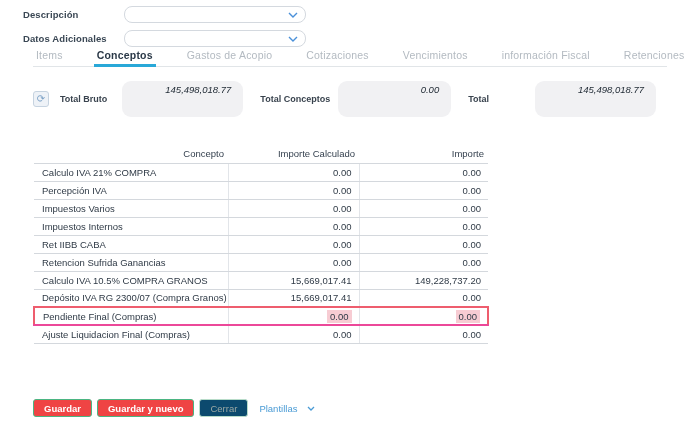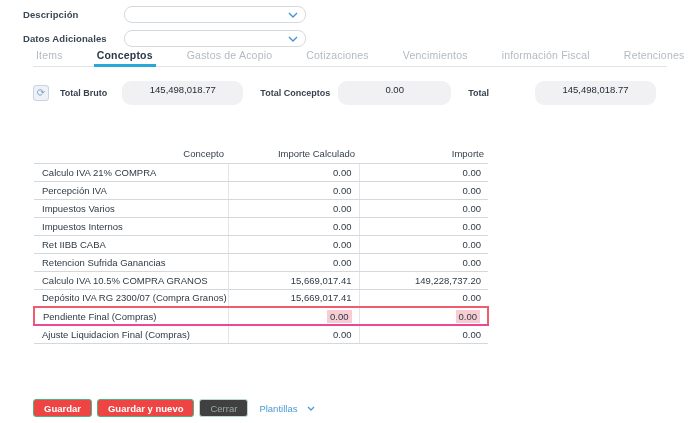--- a/index.html
+++ b/index.html
@@ -41,22 +41,22 @@
 
   
   .totals { position: absolute; top: 81px; left: 33px; display: flex; align-items: center; }
   .refresh-btn {
     width: 16px; height: 16px; border: 1px solid #c6d3e0; border-radius: 3px;
     background: #eef2f7; color: #7fa3c7; font-size: 10px; line-height: 14px;
     text-align: center; cursor: pointer;
   }
   .tot-label { font-size: 9px; font-weight: bold; color: #39434e; white-space: nowrap; }
   .tot-pill {
-    height: 24px; line-height: 18px; background: #f1f1f3; border-radius: 9px;
-    font-size: 9.5px; color: #222c36; text-align: center; padding: 0 12px;
+    height: 36px; line-height: 18px; background: #f1f1f3; border-radius: 9px;
+    font-size: 9.5px; color: #222c36; text-align: right; padding: 0 12px; font-style: italic;
   }
   .ml11 { margin-left: 11px; } .ml15 { margin-left: 15px; } .ml17 { margin-left: 17px; }
   .ml8  { margin-left: 8px; }  .ml46 { margin-left: 46px; }
   .w121 { width: 121px; } .w113 { width: 113px; }
 
   
   .concept-table {
     position: absolute; top: 147px; left: 33px; width: 454px;
     border-collapse: collapse; table-layout: fixed; font-size: 9.5px;
   }
@@ -80,21 +80,21 @@
   .row-highlight td:last-child { border-right: 2px solid #ee5d6e; }
   .hl { background: #f7ccd3; padding: 1px 3px; }
 
   
   .footer { position: absolute; top: 399px; left: 33px; display: flex; align-items: center; gap: 5px; }
   .btn {
     height: 18px; border-radius: 3px; font-size: 9.5px; padding: 0 10px;
     font-family: "Liberation Sans", sans-serif; cursor: pointer; white-space: nowrap;
   }
   .btn.primary { background: #ef4444; border: 1px solid #4bb582; color: #ffffff; font-weight: bold; }
-  .btn.outline { background: #404040; border: 1px solid #b8dcc9; color: #9aa8a4; }
+  .btn.outline { background: #0c4a6e; border: 1px solid #b8dcc9; color: #9aa8a4; }
   .link {
     margin-left: 6px; font-size: 9.5px; color: #4a9bd5; cursor: pointer;
     display: flex; align-items: center; gap: 10px;
   }
 </style>
 </head>
 <body>
 
 <div class="form-area">
   <div class="form-row">

